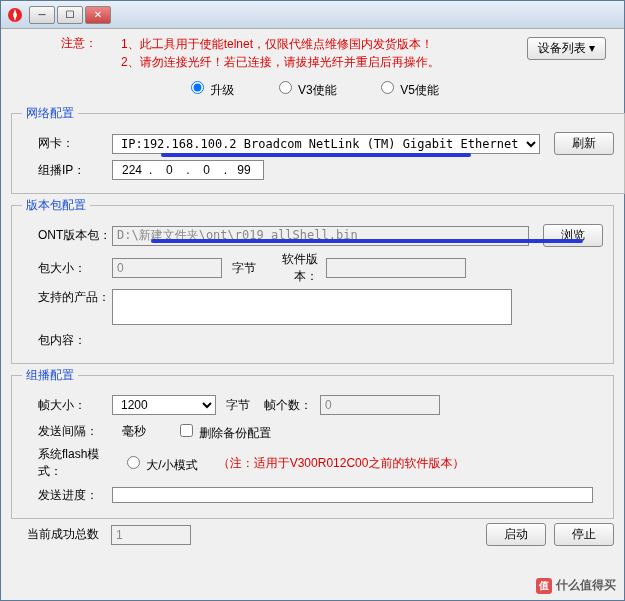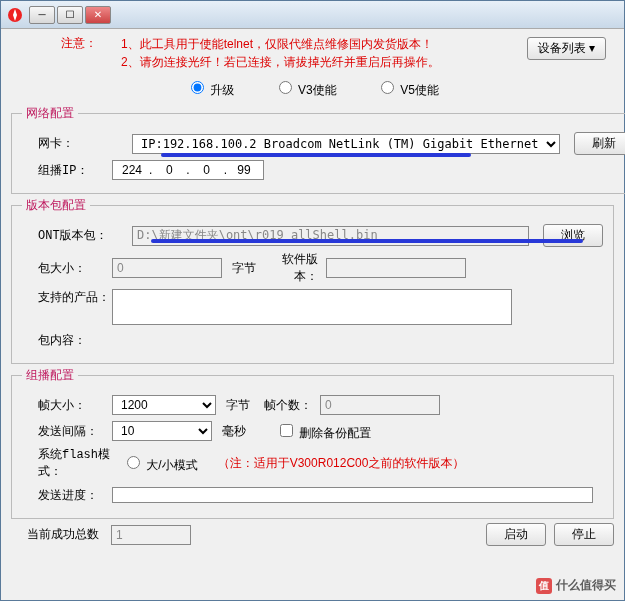--- a/index.html
+++ b/index.html
@@ -13,27 +13,27 @@
 .winbtn.close { background: linear-gradient(#e88,#c44); color: #fff; }
 .client { padding: 4px 10px 8px 10px; }
 .notice-row { display: flex; align-items: flex-start; margin: 2px 0 6px 0; }
 .notice-label { color: #d00; margin-left: 50px; width: 60px; }
 .notice-text { color: #d00; line-height: 1.5; }
 .device-btn { position: absolute; top: 36px; right: 18px; }
 .btn { background: linear-gradient(#fdfdfd,#e4e4e4); border: 1px solid #888; border-radius: 3px; padding: 2px 10px; cursor: pointer; min-width: 60px; text-align: center; }
 .radio-row { text-align: center; margin: 7px 0 6px 0; }
 .radio-row label { margin: 0 18px; }
 fieldset { border: 1px solid #bbb; margin: 3px 0; padding: 6px 10px 8px 10px; }
-legend { padding: 0 4px; color: #be185d; }
+legend { padding: 0 4px; color: #1d4ed8; }
 .row { display: flex; align-items: center; margin: 4px 0; min-height: 22px; }
-.lbl { width: 90px; text-align: left; padding-left: 16px; font-family: Liberation Mono, monospace; }
+.lbl { width: 90px; text-align: left; padding-left: 16px; }
 .lbl2 { width: 60px; text-align: right; padding-right: 8px; }
 select, input[type=text] { border: 1px solid #888; background: #fff; padding: 1px 4px; height: 20px; }
 input[readonly] { background: #f0f0f0; color: #888; }
-.wide { flex: 1; margin-left: 20px; }
+.wide { flex: 1; }
 .ip-box { display: flex; align-items: center; background: #fff; border: 1px solid #888; height: 20px; padding: 0 4px; }
 .ip-seg { width: 30px; border: none; text-align: center; height: 16px; outline: none; }
 .ip-dot { padding: 0 2px; }
 .underline { position: absolute; height: 4px; background: #2838d8; border-radius: 2px; }
 .radio-note { color: #d00; margin-left: 20px; }
 .textarea { width: 400px; height: 36px; border: 1px solid #888; background: #fff; resize: none; }
 .progress { flex: 1; height: 16px; border: 1px solid #888; background: #fff; margin-right: 10px; }
 .watermark { position: absolute; right: 8px; bottom: 6px; color: #444; font-weight: bold; font-size: 13px; opacity: 0.85; display:flex; align-items:center; gap:4px;}
 .watermark .wm-icon { width:16px; height:16px; background:#d33; border-radius:3px; display:inline-flex; align-items:center; justify-content:center; color:#fff; font-size:10px;}
 </style>
@@ -123,21 +123,20 @@
       <legend>组播配置</legend>
       <div class="row">
         <span class="lbl">帧大小：</span>
         <select style="width:104px"><option>1200</option></select>
         <span style="padding:0 10px">字节</span>
         <span class="lbl2">帧个数：</span>
         <input type="text" readonly="" style="width: 120px;" value="0">
       </div>
       <div class="row">
         <span class="lbl">发送间隔：</span>
-        <select style="width:100px"><option>10</option></select>
         <span style="padding:0 10px">毫秒</span>
         <label style="margin-left:20px"><input type="checkbox" style=""> <span>删除备份配置</span></label>
       </div>
       <div class="row">
         <span class="lbl" style="width:100px">系统flash模式：</span>
         <label><input type="radio" name="flash" style=""> <span>大/小模式</span></label>
         <span class="radio-note">（注：适用于V300R012C00之前的软件版本）</span>
       </div>
       <div class="row">
         <span class="lbl">发送进度：</span>

